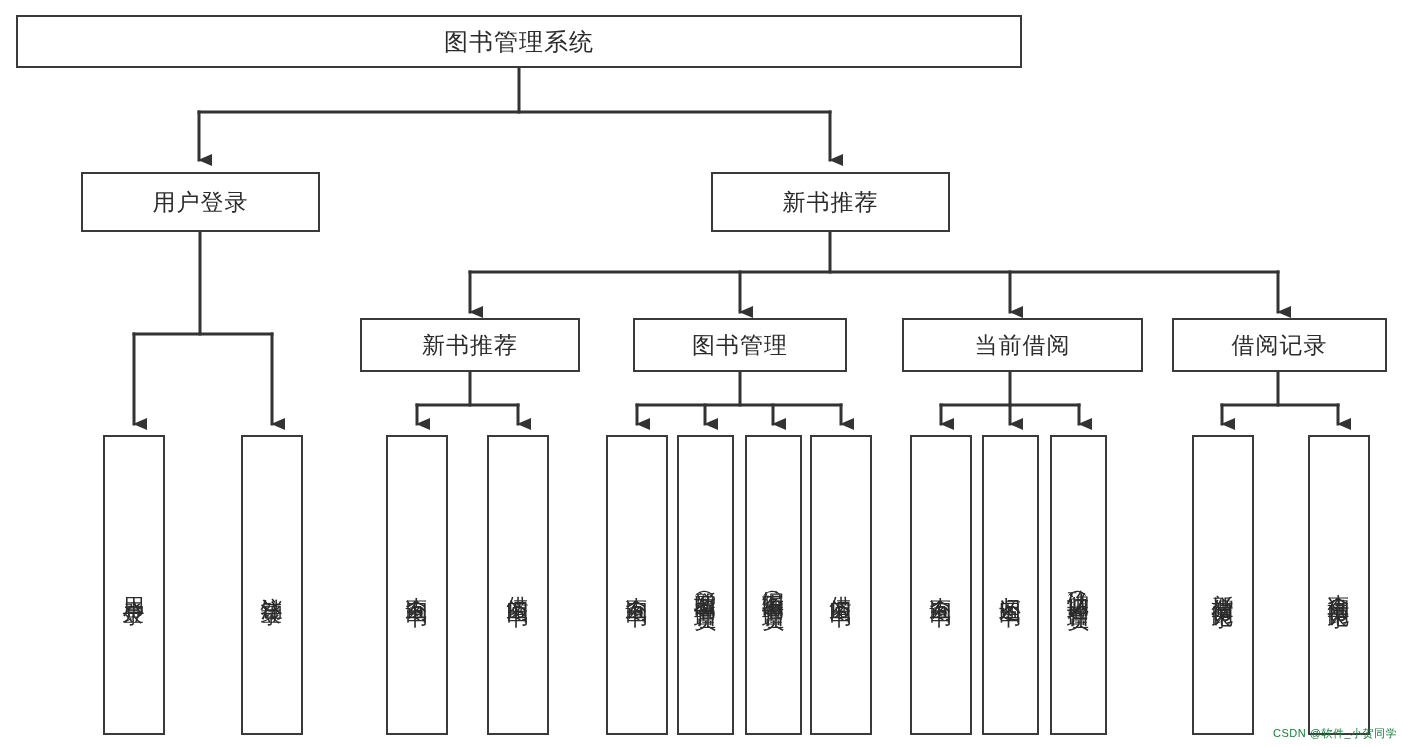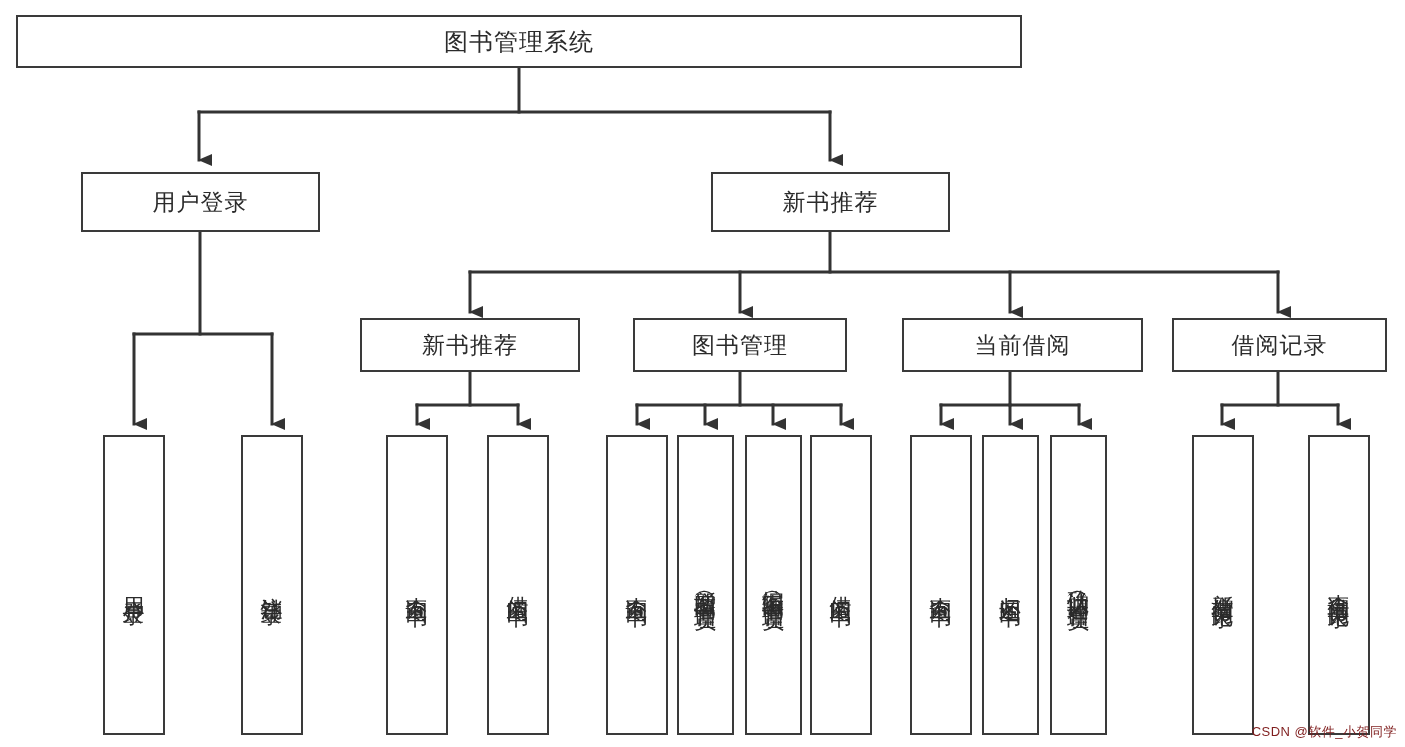--- a/index.html
+++ b/index.html
@@ -57,22 +57,22 @@
     font-size: 22px;
     line-height: 1.32;
     letter-spacing: 3px;
     white-space: nowrap;
     color: #2b2b2b;
   }
   .watermark {
     position: absolute;
     right: 8px;
     bottom: 6px;
-    font-size: 13px;
-    color: #7f1d1d;
+    font-size: 11px;
+    color: #15803d;
     letter-spacing: 0.5px;
     white-space: nowrap;
     z-index: 3;
   }
 </style>
 </head>
 <body>
 
 <div id="canvas">
 

